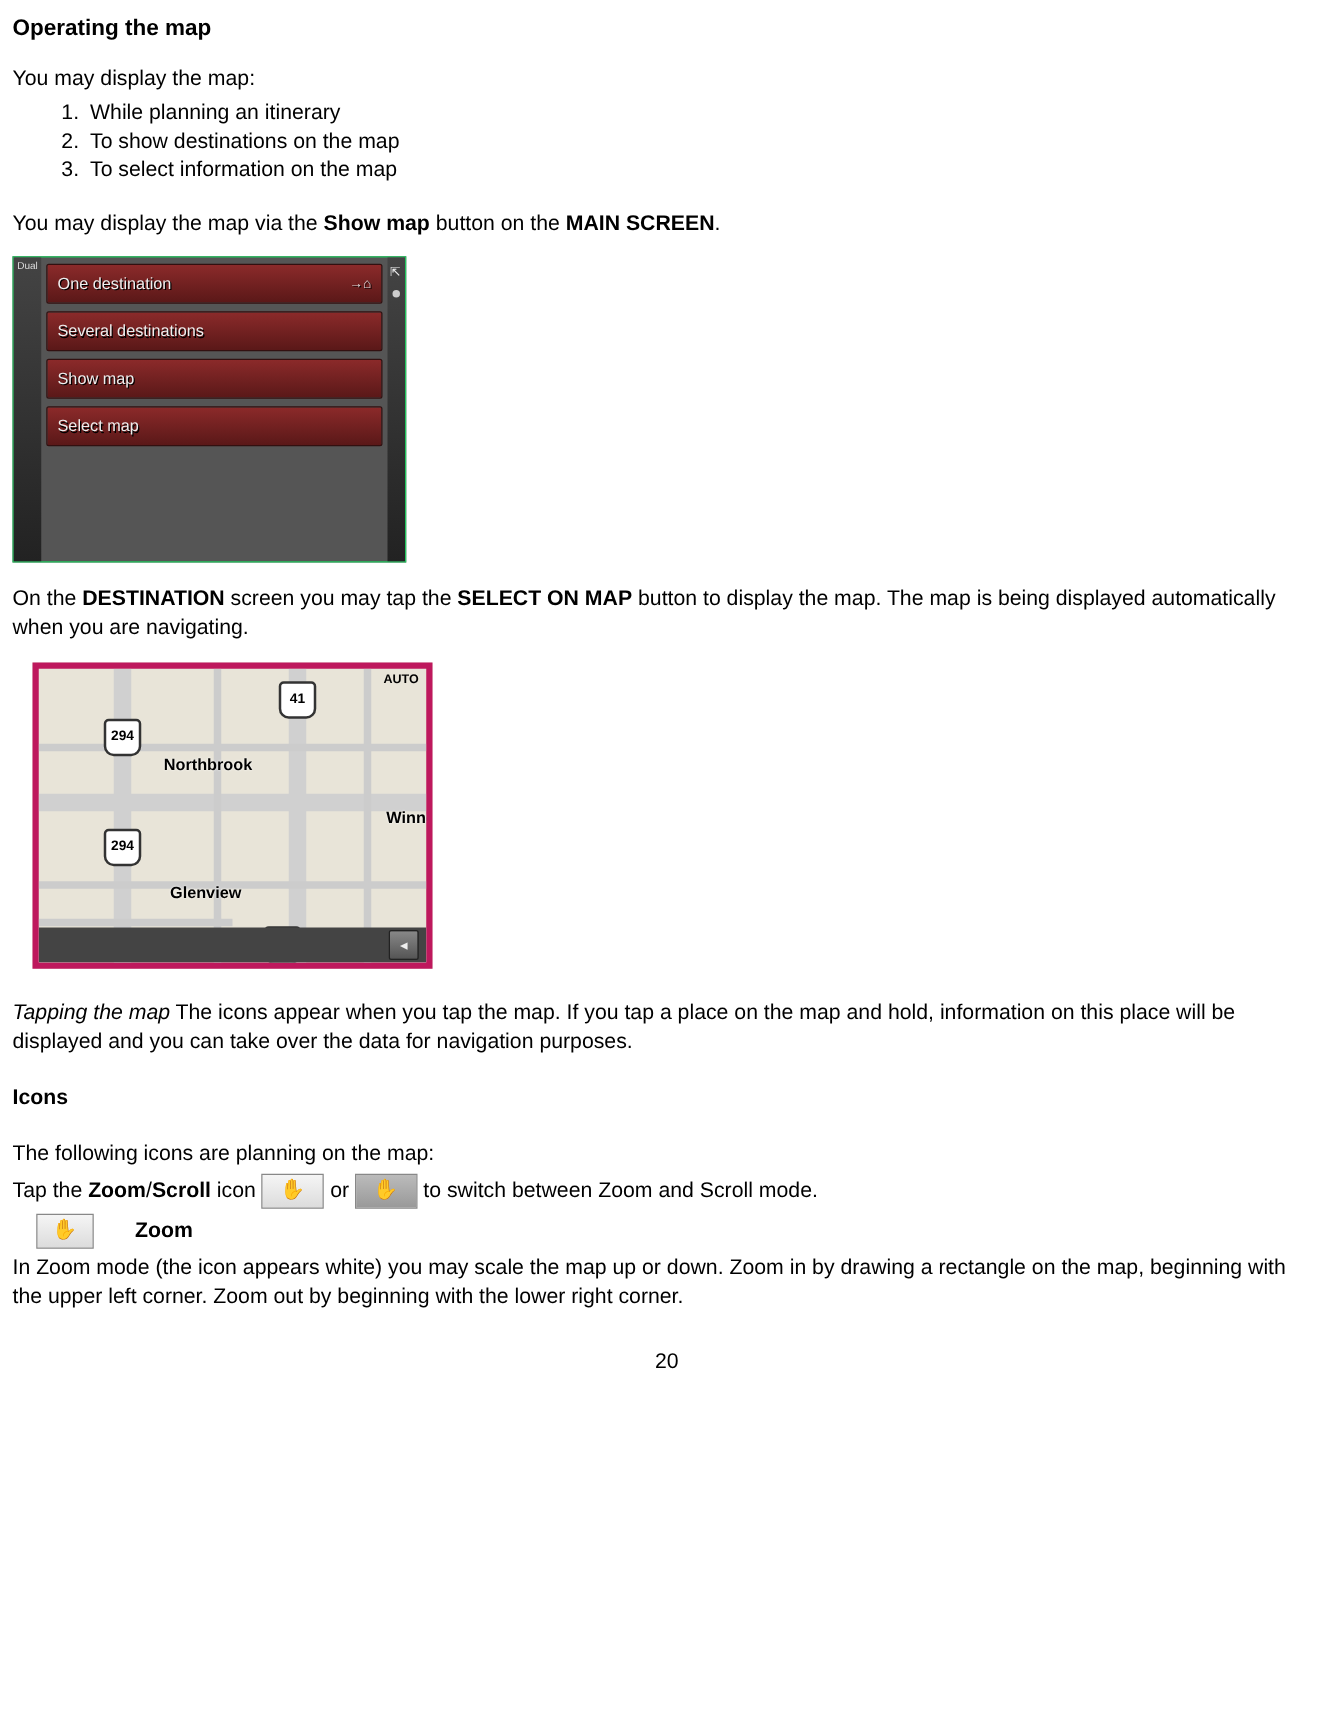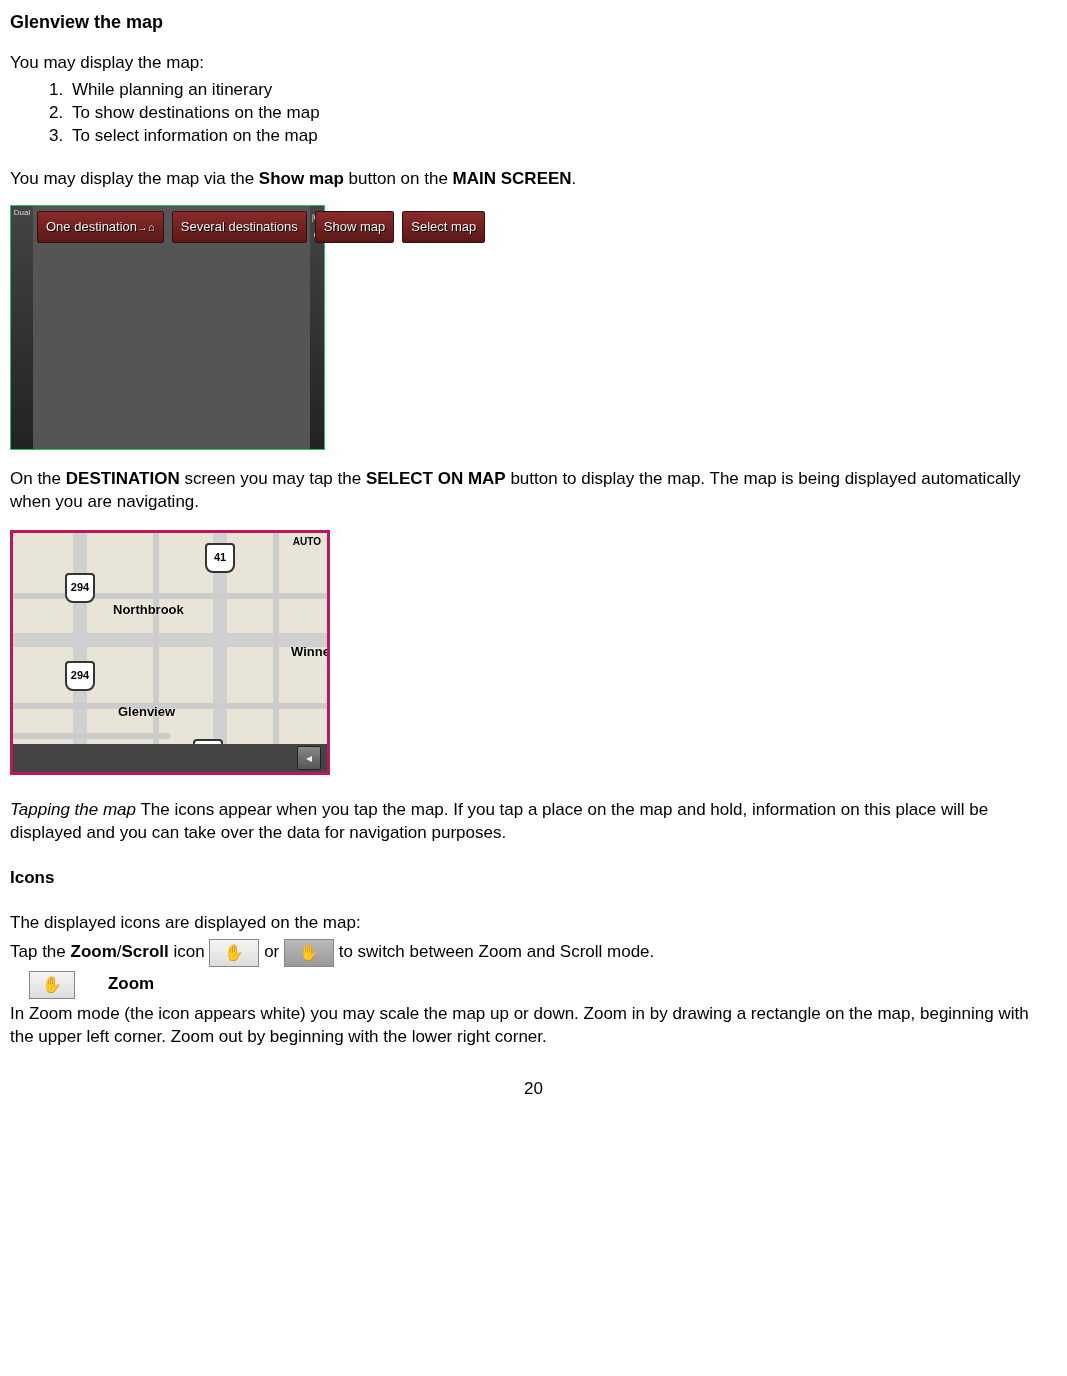--- a/index.html
+++ b/index.html
@@ -77,20 +77,21 @@
   .sidebar-right .dot {
     position:absolute;
     top:26px; left:4px;
     width:6px;height:6px;border-radius:3px;
     background:#ccc;
   }
   .menu-area {
     position:absolute;
     left:22px; right:14px; top:2px; bottom:2px;
     display:flex;
+    flex-direction:column;
   }
   .menu-btn {
     flex: 0 0 auto;
     background: linear-gradient(#8b2a2a,#5a1818);
     border: 1px solid #321010;
     border-radius: 2px;
     margin: 3px 4px;
     height: 30px;
     padding: 0 8px;
     display:flex;
@@ -112,23 +113,23 @@
   }
   .bottom-row .menu-btn {
     margin: 0 4px 0 0;
     flex: 1 1 0;
   }
   .bottom-row .menu-btn:last-child { margin-right:0; }
   
   .screenshot2 {
     width: 320px;
     height: 245px;
-    border: 3px solid #be185d;
+    border: 5px solid #be185d;
     box-sizing: border-box;
-    margin: 16px 0 24px 0;
+    margin: 16px 0 24px 16px;
     position: relative;
     background: #e8e4d8;
     overflow:hidden;
     font-family: Arial, sans-serif;
   }
   .auto-tag {
     position:absolute; top:2px; right:6px;
     font-size:10px; font-weight:bold; color:#000;
   }
   .road {
@@ -195,21 +196,21 @@
   }
   .page-number {
     text-align:center;
     font-size:17px;
     margin-top: 30px;
   }
 </style>
 </head>
 <body>
 
-<h2>Glenview the map</h2>
+<h2>Operating the map</h2>
 
 <p>You may display the map:</p>
 <ol>
   <li>While planning an itinerary</li>
   <li>To show destinations on the map</li>
   <li>To select information on the map</li>
 </ol>
 
 <div class="spacer"></div>
 
@@ -271,21 +272,21 @@
 </div>
 
 <p>
   <span class="italic">Tapping the map</span><span> The icons appear when you tap the map. If you tap a place on the map and hold, information on this place will be displayed and you can take over the data for navigation purposes.</span>
 </p>
 
 <div class="spacer"></div>
 <p><b>Icons</b></p>
 <div class="spacer"></div>
 
-<p>The displayed icons are displayed on the map:</p>
+<p>The following icons are planning on the map:</p>
 
 <p>
   <span>Tap the </span><b>Zoom</b><span>/</span><b>Scroll</b><span> icon </span><span class="hand-icon">✋</span><span>  or </span><span class="hand-icon dark">✋</span><span> to switch between Zoom and Scroll mode.</span>
 </p>
 
 <p>
   &nbsp;&nbsp;&nbsp;&nbsp;<span class="hand-icon small">✋</span>&nbsp;&nbsp;&nbsp;&nbsp;&nbsp;&nbsp;&nbsp;<b>Zoom</b>
 </p>
 
 <p>In Zoom mode (the icon appears white) you may scale the map up or down. Zoom in by drawing a rectangle on the map, beginning with the upper left corner. Zoom out by beginning with the lower right corner.</p>

